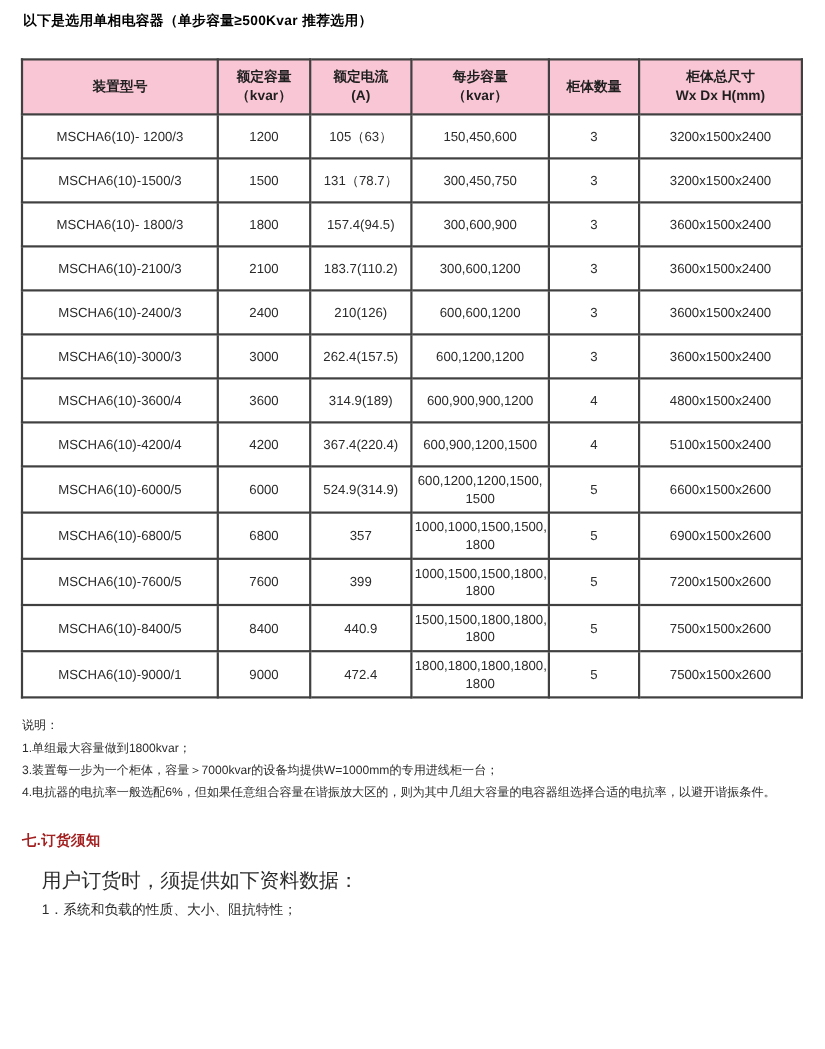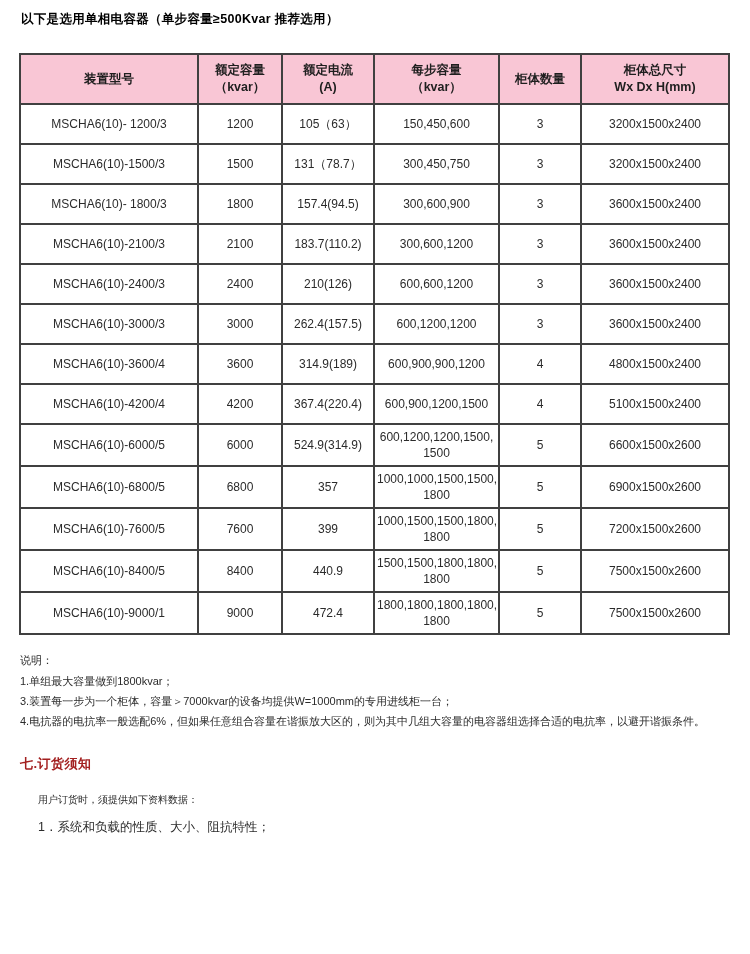--- a/index.html
+++ b/index.html
@@ -79,21 +79,21 @@
   }
   .ordering-heading {
     margin: 24px 0 0 20px;
     font-size: 13px;
     font-weight: bold;
     color: var(--heading-red);
     letter-spacing: 0.5px;
   }
   .ordering-intro {
     margin: 18px 0 0 38px;
-    font-size: 10px;
+    font-size: 18px;
     line-height: 18px;
   }
   .ordering-list { margin: 6px 0 0 38px; }
   .ordering-item {
     font-size: 12.5px;
     line-height: 24px;
   }
 </style>
 </head>
 <body>

